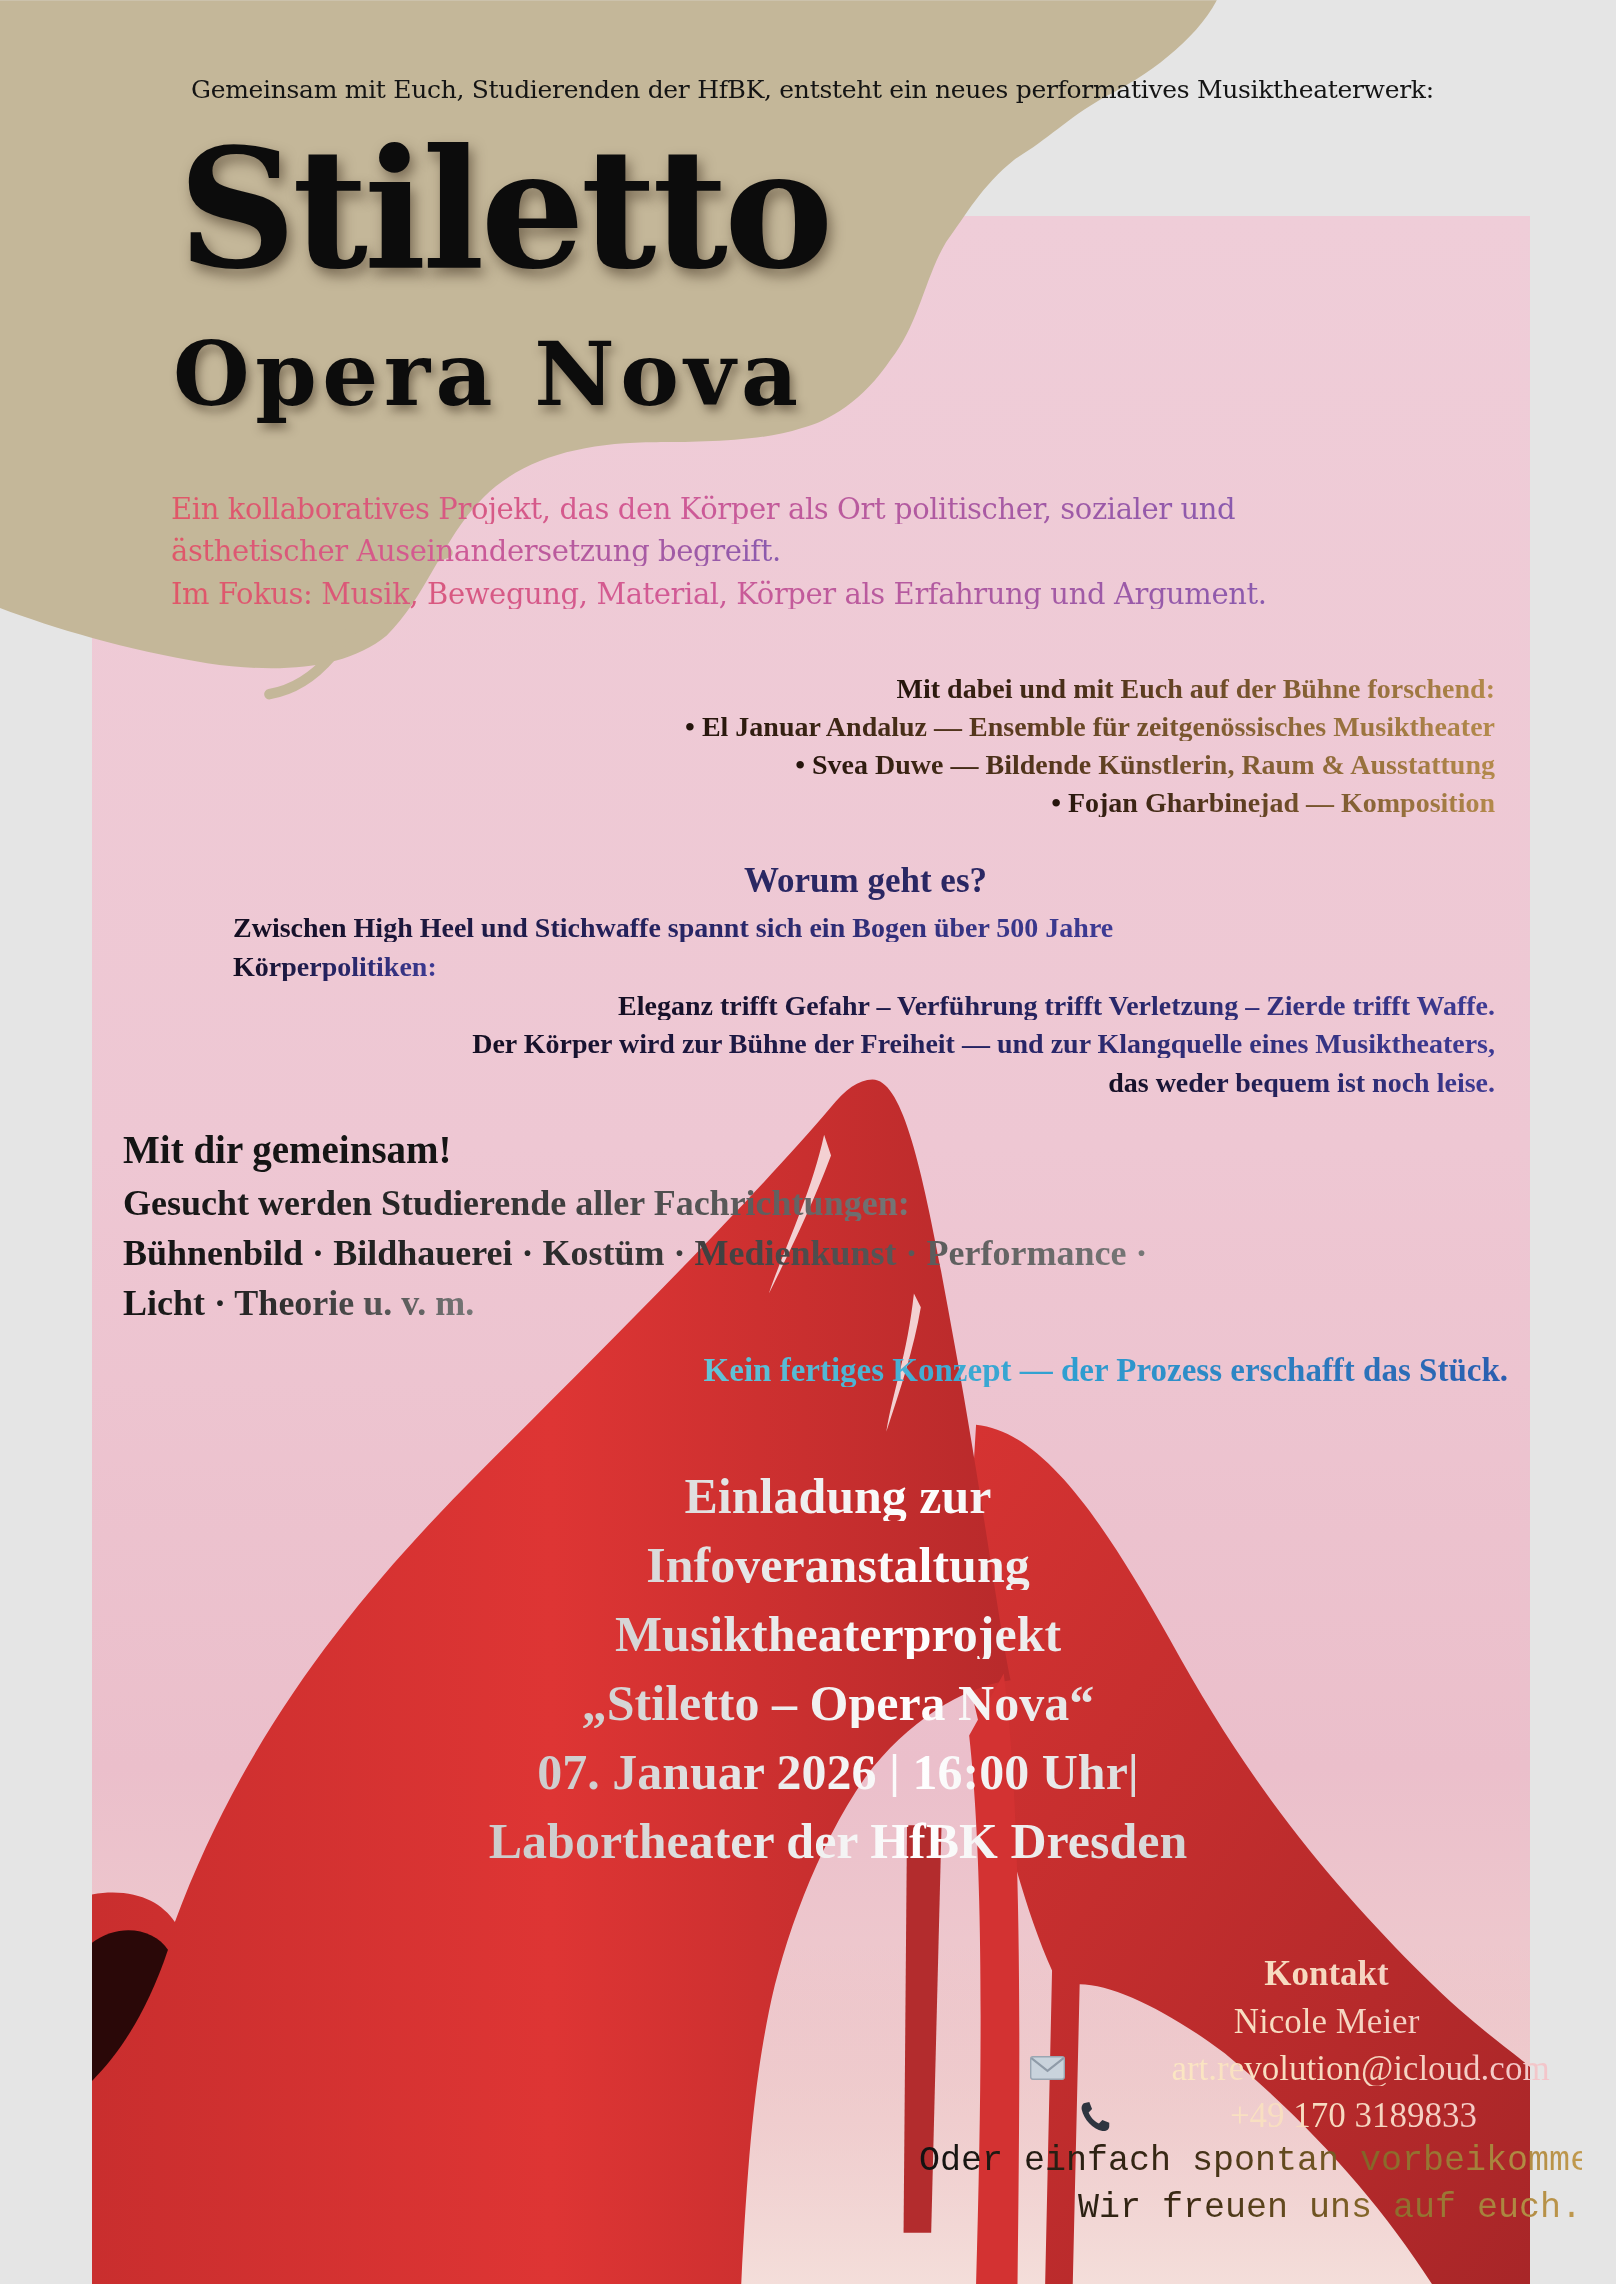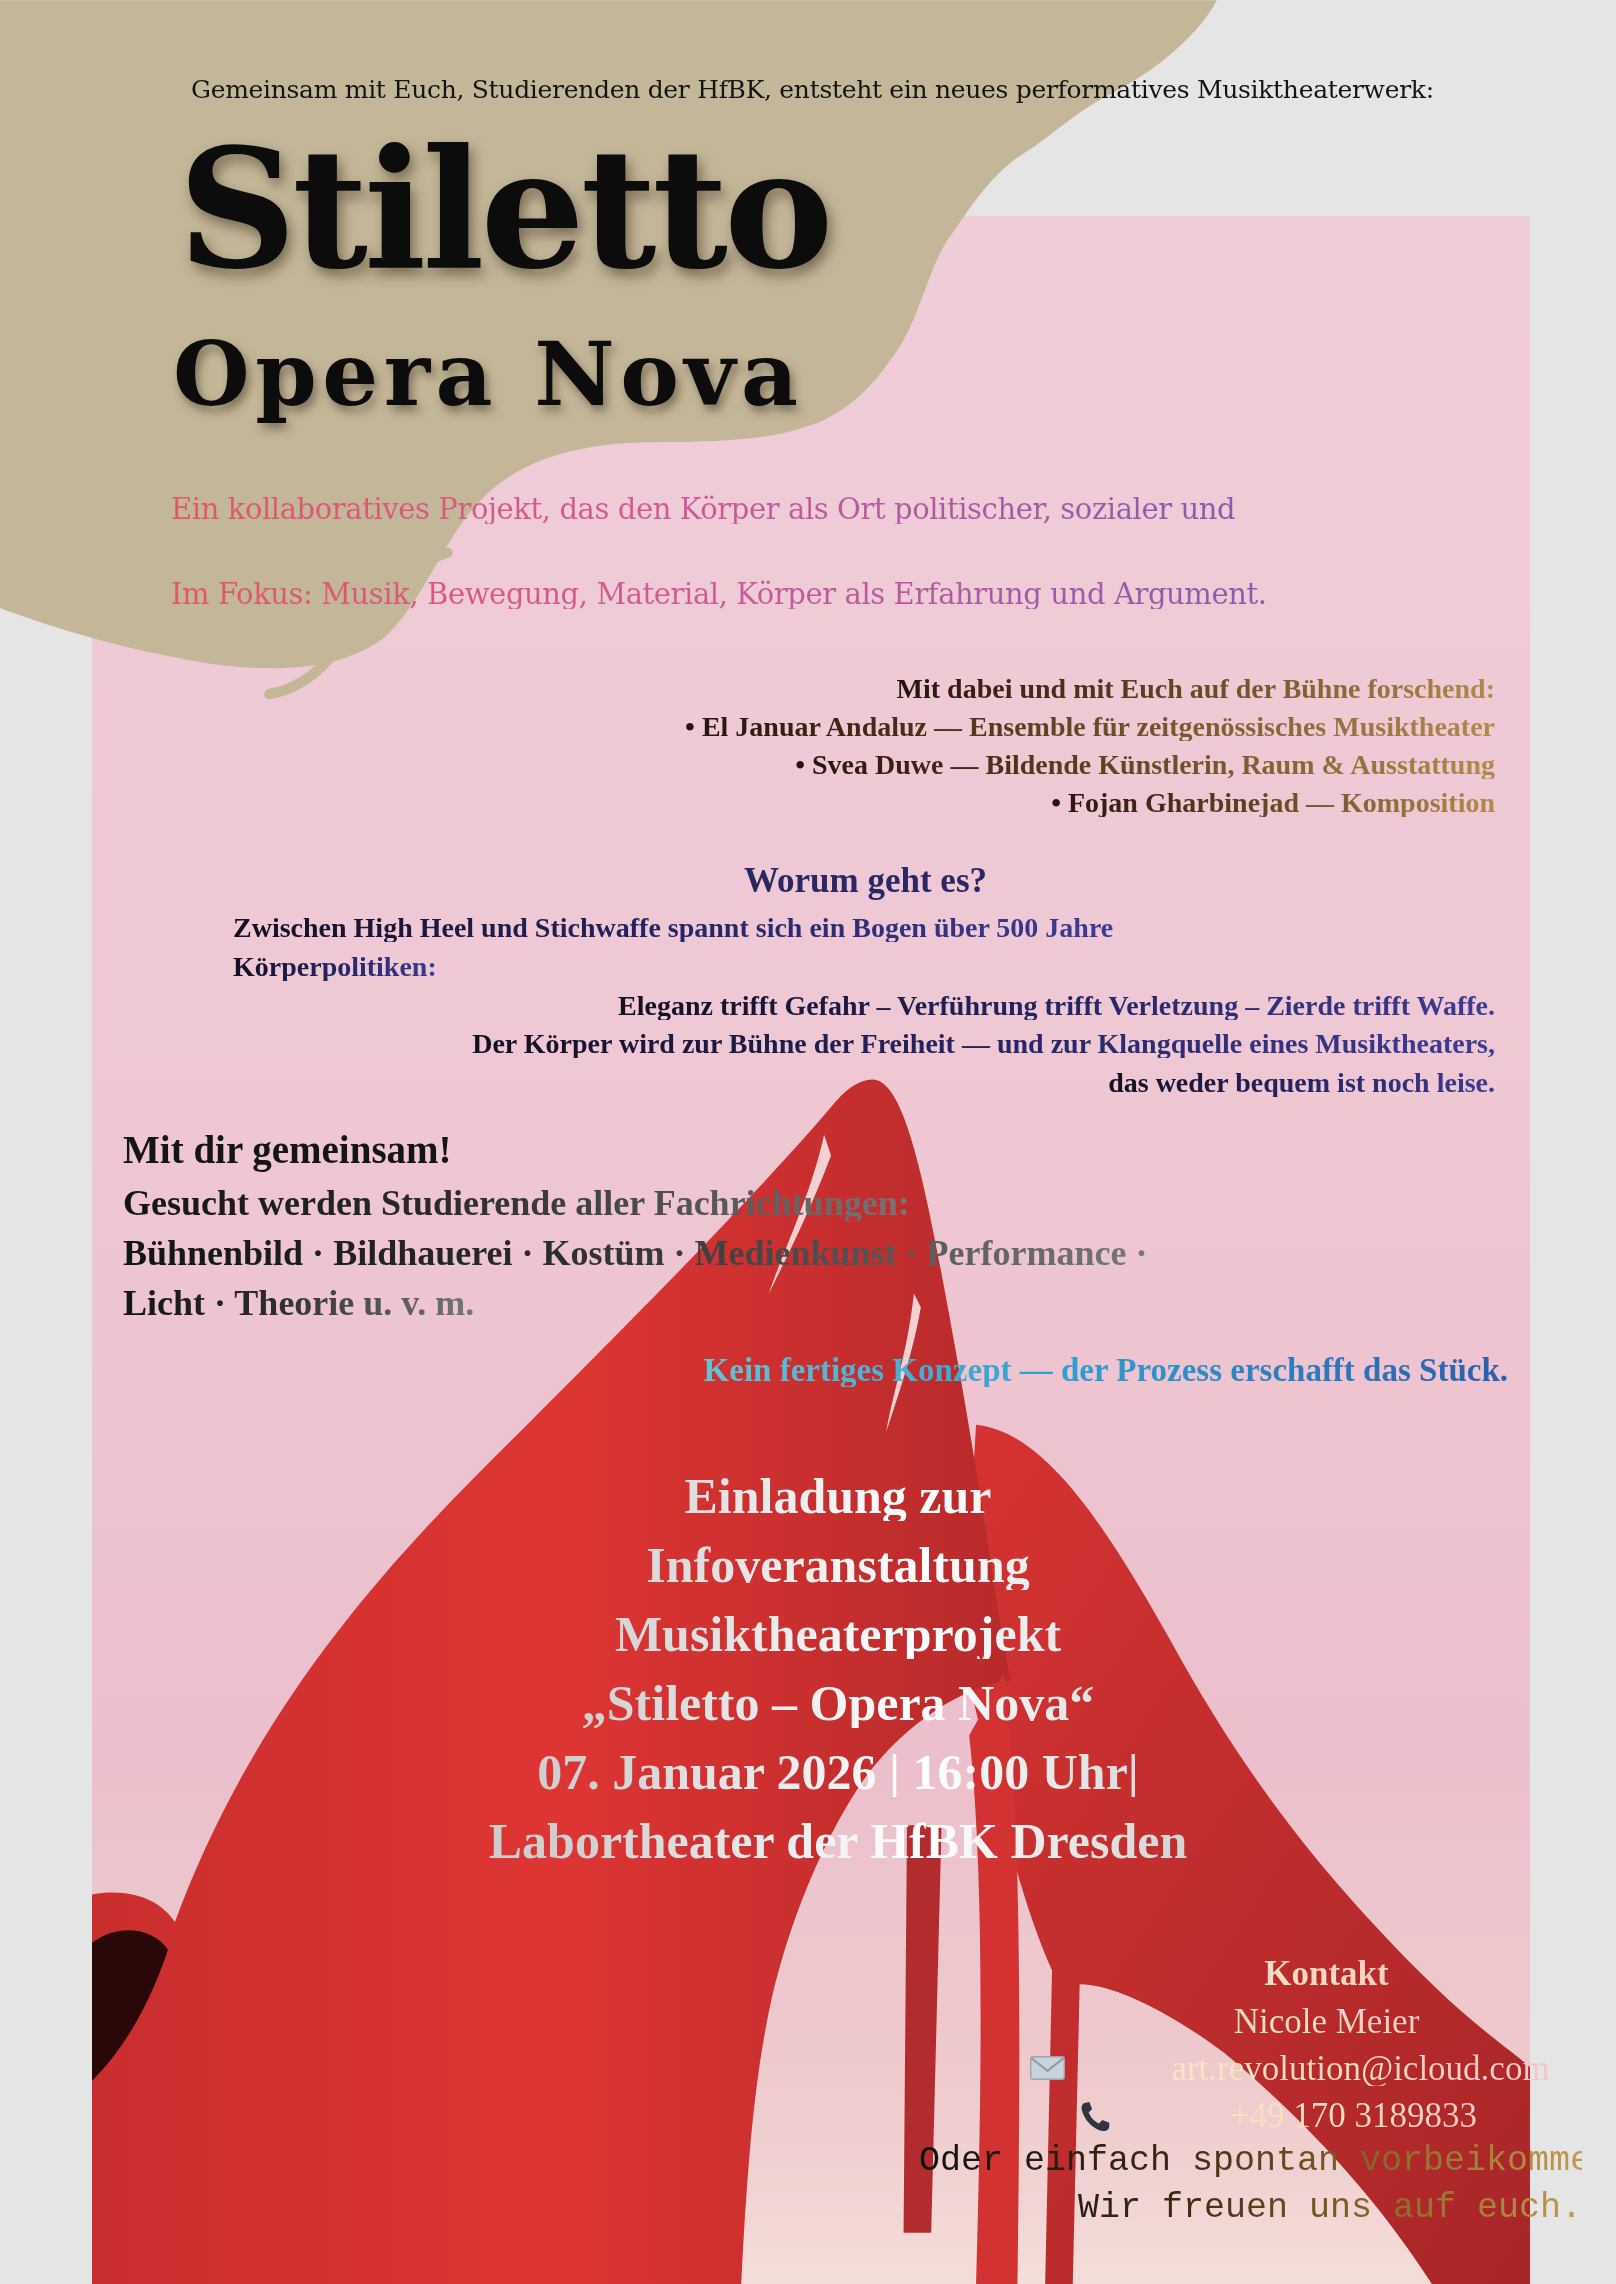--- a/index.html
+++ b/index.html
@@ -88,20 +88,21 @@
   <svg class="blob" width="1616" height="760" viewBox="0 0 2340 1100">
     <path d="M0 0 L1762 0 C1730 60 1660 110 1600 140 C1540 175 1520 200 1470 230 C1420 270 1400 310 1370 350 C1340 400 1330 470 1290 520 C1250 580 1200 610 1160 620 C1100 640 1000 640 950 640 C850 640 760 660 700 720 C640 780 620 860 560 920 C500 970 400 975 300 960 C180 940 80 910 0 880 Z" fill="#C4B799"></path>
     <path d="M648 800 C560 830 520 900 480 950 C450 985 420 1000 390 1005" fill="none" stroke="#C4B799" stroke-width="15" stroke-linecap="round"></path>
   </svg>
 
   <p class="txt intro">Gemeinsam mit Euch, Studierenden der HfBK, entsteht ein neues performatives Musiktheaterwerk:</p>
   <h1 class="txt title">Stiletto</h1>
   <h2 class="txt subtitle">Opera Nova</h2>
 
   <p class="txt para grad" style="top:495px">Ein kollaboratives Projekt, das den Körper als Ort politischer, sozialer und</p>
+  <p class="txt para grad" style="top:537px">ästhetischer Auseinandersetzung begreift.</p>
   <p class="txt para grad" style="top:580px">Im Fokus: Musik, Bewegung, Material, Körper als Erfahrung und Argument.</p>
 
   <p class="txt part grad" style="top:675px">Mit dabei und mit Euch auf der Bühne forschend:</p>
   <p class="txt part grad" style="top:713px">• El Januar Andaluz — Ensemble für zeitgenössisches Musiktheater</p>
   <p class="txt part grad" style="top:751px">• Svea Duwe — Bildende Künstlerin, Raum &amp; Ausstattung</p>
   <p class="txt part grad" style="top:789px">• Fojan Gharbinejad — Komposition</p>
 
   <h3 class="txt worum-h">Worum geht es?</h3>
   <p class="txt worum left grad" style="top:914px">Zwischen High Heel und Stichwaffe spannt sich ein Bogen über 500 Jahre</p>
   <p class="txt worum left grad" style="top:953px">Körperpolitiken:</p>

